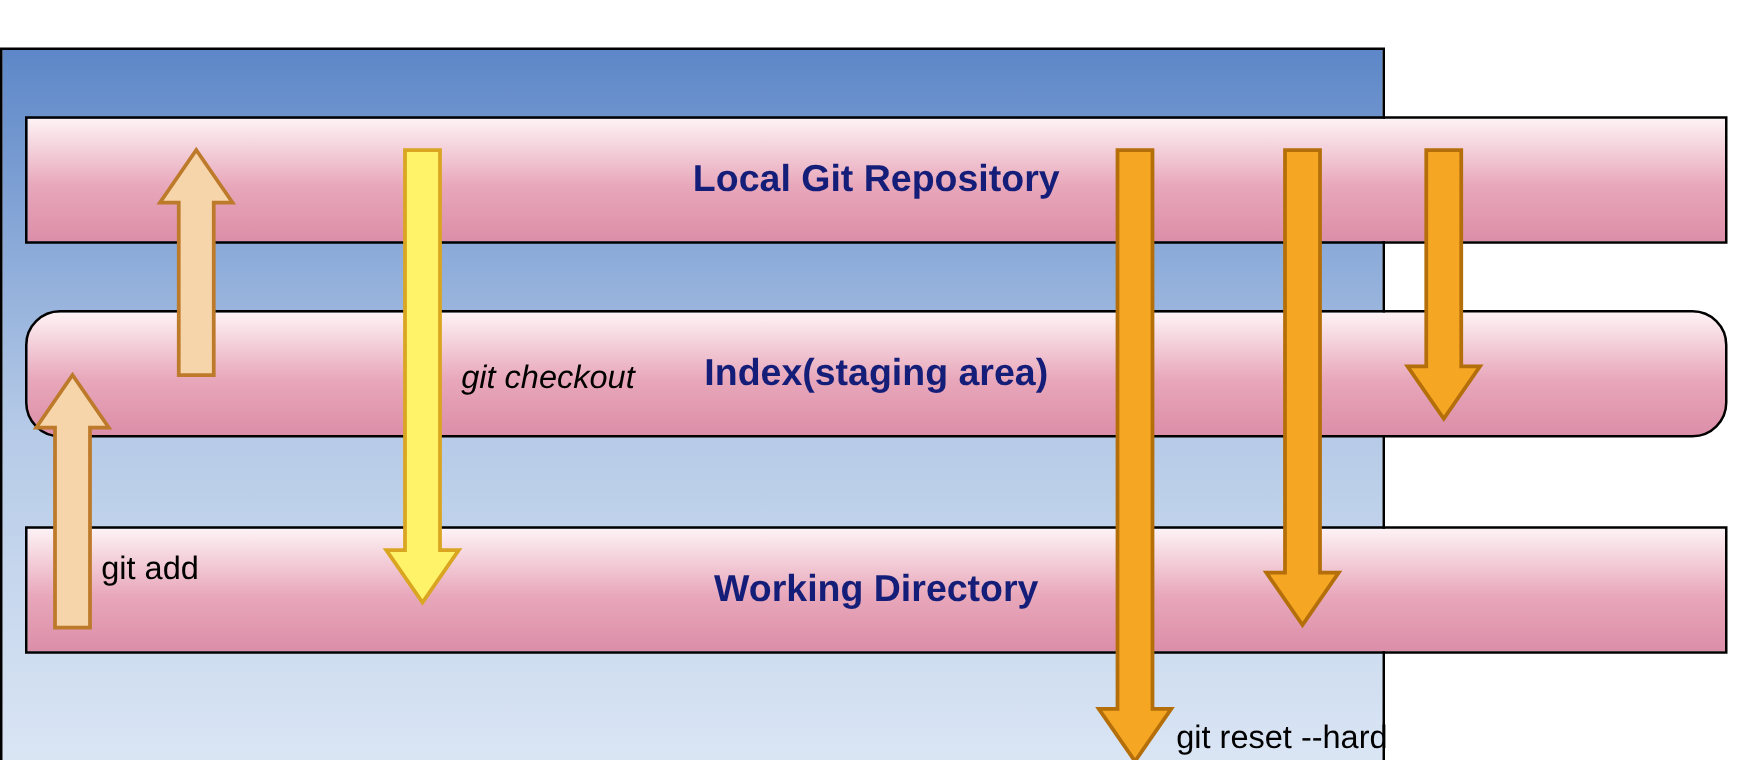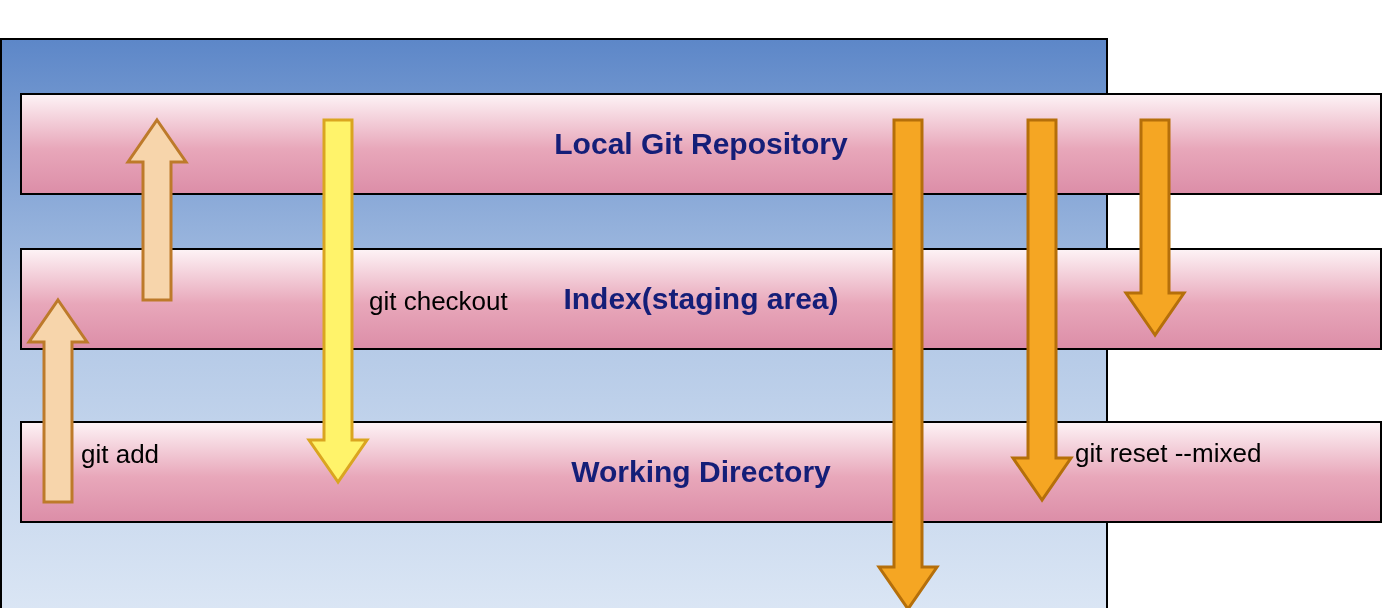--- a/index.html
+++ b/index.html
@@ -43,21 +43,21 @@
   }
 </style>
 </head>
 <body>
 
 <div class="canvas">
 
   <div class="layer" id="layer-repo" style="top: 53px;">
     <span class="layer-label">Local Git Repository</span>
   </div>
-  <div class="layer" id="layer-index" style="top: 208px;">
+  <div class="layer" id="layer-index" style="top: 208px; border-radius: 28px;">
     <span class="layer-label">Index(staging area)</span>
   </div>
   <div class="layer" id="layer-work" style="top: 381px;">
     <span class="layer-label">Working Directory</span>
   </div>
 
   <svg id="arrow-svg" width="1400" height="608" style="position:absolute;left:0;top:0;pointer-events:none">
       <g>
         <path d="M 56 260 L 85 302 L 70 302 L 70 462 L 42 462 L 42 302 L 27 302 Z" fill="#f7d5ab" stroke="#bd7a2a" stroke-width="3" stroke-linejoin="miter"></path>
       </g>
@@ -72,16 +72,16 @@
       </g>
       <g>
         <path d="M 1040 460 L 1011 418 L 1026 418 L 1026 80 L 1054 80 L 1054 418 L 1069 418 Z" fill="#f5a623" stroke="#b56f0a" stroke-width="3" stroke-linejoin="miter"></path>
       </g>
       <g>
         <path d="M 1153 295 L 1124 253 L 1139 253 L 1139 80 L 1167 80 L 1167 253 L 1182 253 Z" fill="#f5a623" stroke="#b56f0a" stroke-width="3" stroke-linejoin="miter"></path>
       </g>
     </svg>
 
   <span class="cmd-label" id="lbl-add" style="left: 79px; top: 399px;">git add</span>
-  <span class="cmd-label" id="lbl-checkout" style="left: 367px; top: 246px;">git checkout</span>
-  <span class="cmd-label" id="lbl-mixed" style="left: 1073px; top: 398px;">git reset --mixed</span>
+  <span class="cmd-label" id="lbl-checkout" style="left: 367px; top: 246px; font-style: italic;">git checkout</span>
+  <span class="cmd-label" id="lbl-hard" style="left: 939px; top: 534px;">git reset --hard</span>
 
 </div>
 
 </body></html>

